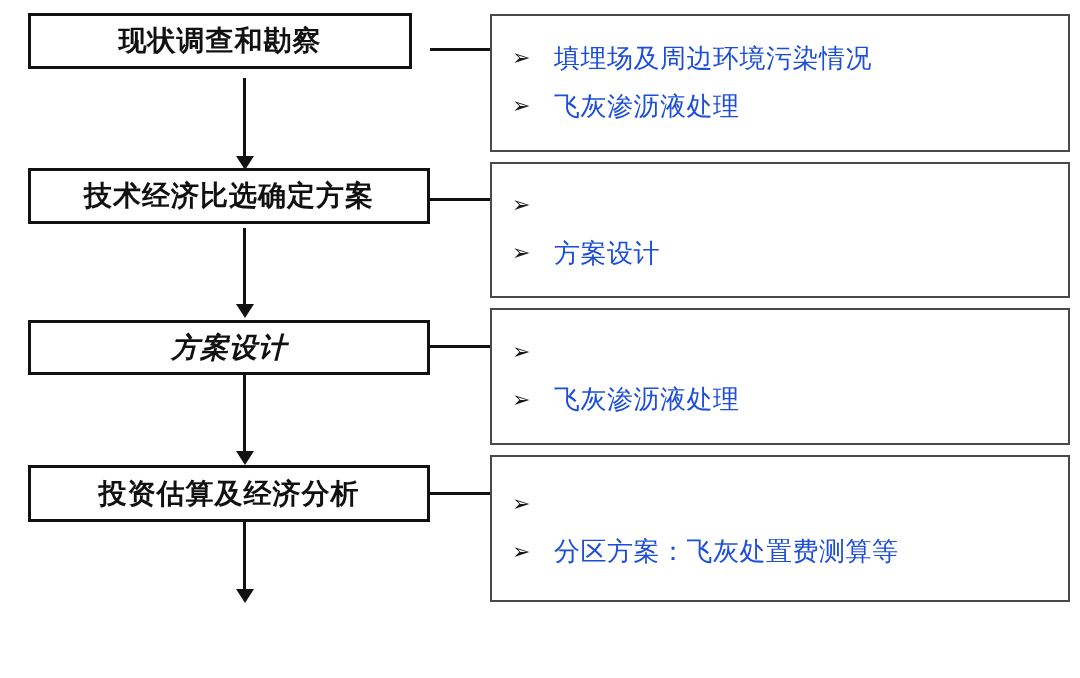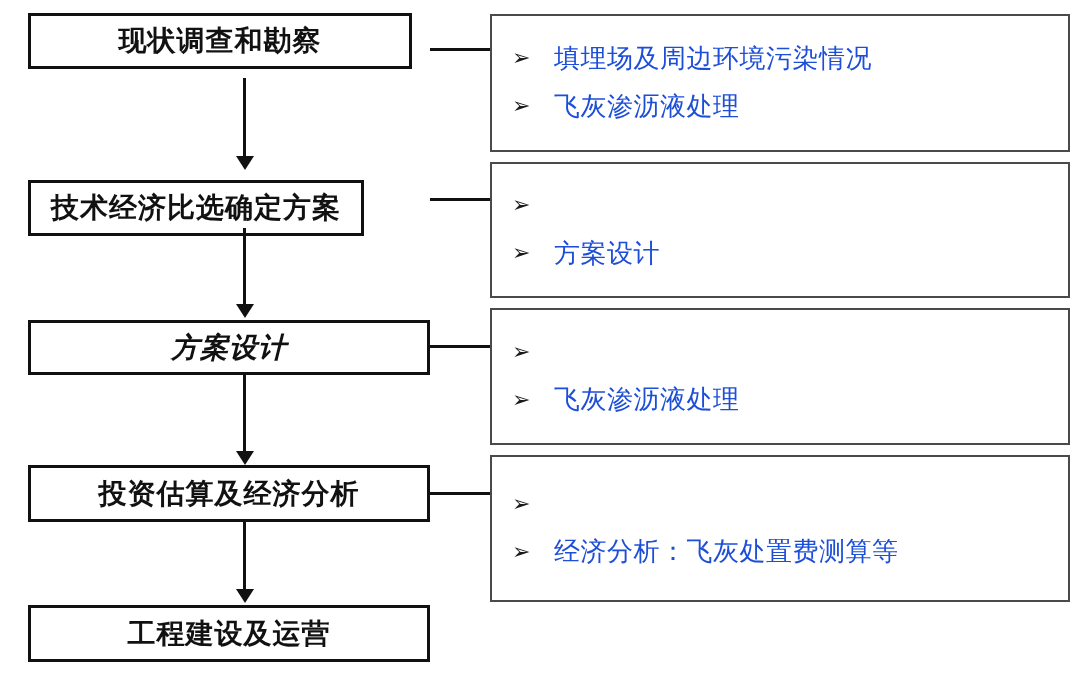--- a/index.html
+++ b/index.html
@@ -127,21 +127,21 @@
       <div class="bullet-row">
         <span class="bullet-mark">➢</span>
         <span class="bullet-text">飞灰渗沥液处理</span>
       </div>
     </div>
   </div>
 
   <div class="v-connector" style="left:243px; top:78px; height:80px;"></div>
   <div class="arrow-head" style="left:236px; top:156px;"></div>
 
-  <div class="stage-box" style="left:28px; top:180px; width:336px; height:56px;">
+  <div class="stage-box" style="left:28px; top:168px; width:402px; height:56px;">
     <span class="stage-label">技术经济比选确定方案</span>
   </div>
 
   <div class="h-connector" style="left:430px; top:198px; width:60px;"></div>
 
   <div class="detail-panel" style="left:490px; top:162px; width:580px; height:136px;">
     <div class="bullet-list">
       <div class="bullet-row">
         <span class="bullet-mark">➢</span>
       </div>
@@ -182,25 +182,22 @@
 
   <div class="h-connector" style="left:430px; top:492px; width:60px;"></div>
 
   <div class="detail-panel" style="left:490px; top:455px; width:580px; height:147px;">
     <div class="bullet-list">
       <div class="bullet-row">
         <span class="bullet-mark">➢</span>
       </div>
       <div class="bullet-row">
         <span class="bullet-mark">➢</span>
-        <span class="bullet-text">经济分析：飞灰处置费测算等</span>
+        <span class="bullet-text">分区方案：飞灰处置费测算等</span>
       </div>
     </div>
   </div>
 
   <div class="v-connector" style="left:243px; top:522px; height:69px;"></div>
   <div class="arrow-head" style="left:236px; top:589px;"></div>
 
-  <div class="stage-box" style="left:28px; top:605px; width:402px; height:57px;">
-    <span class="stage-label">工程建设及运营</span>
-  </div>
 
 </div>
 
 </body></html>

